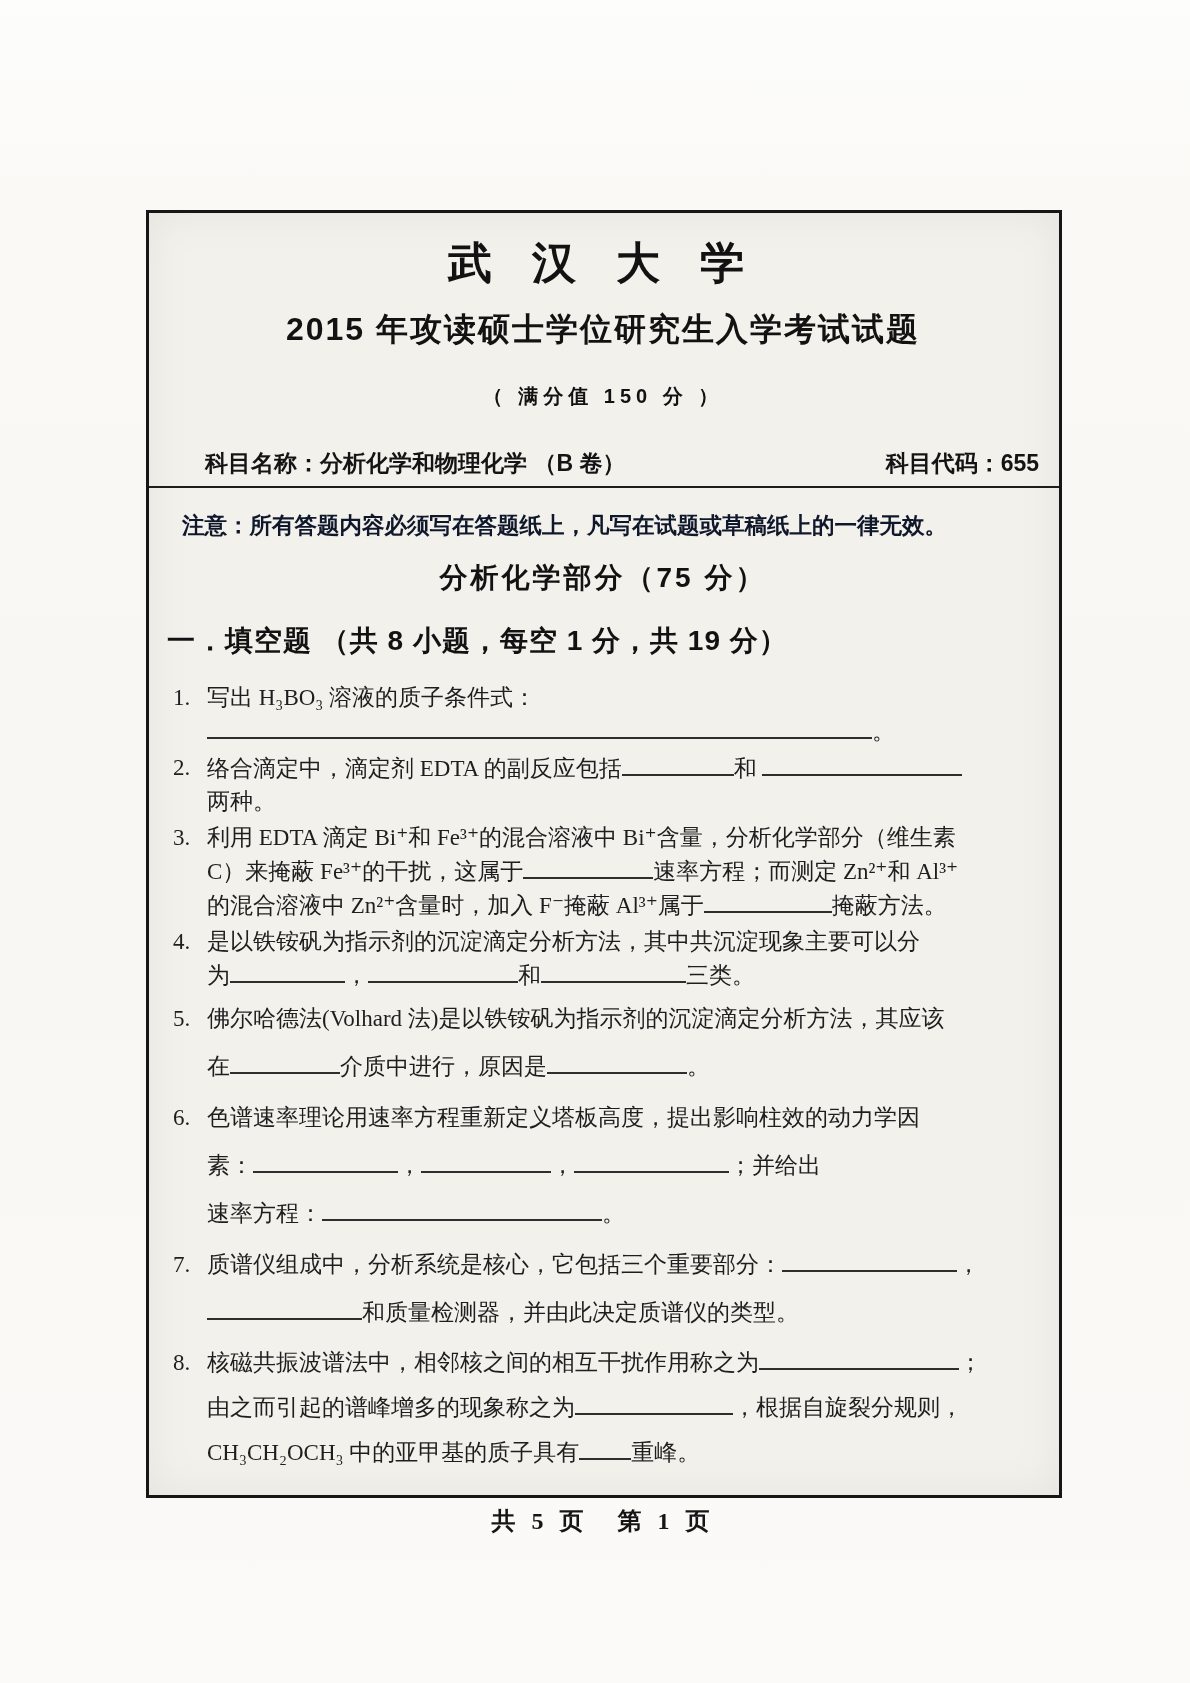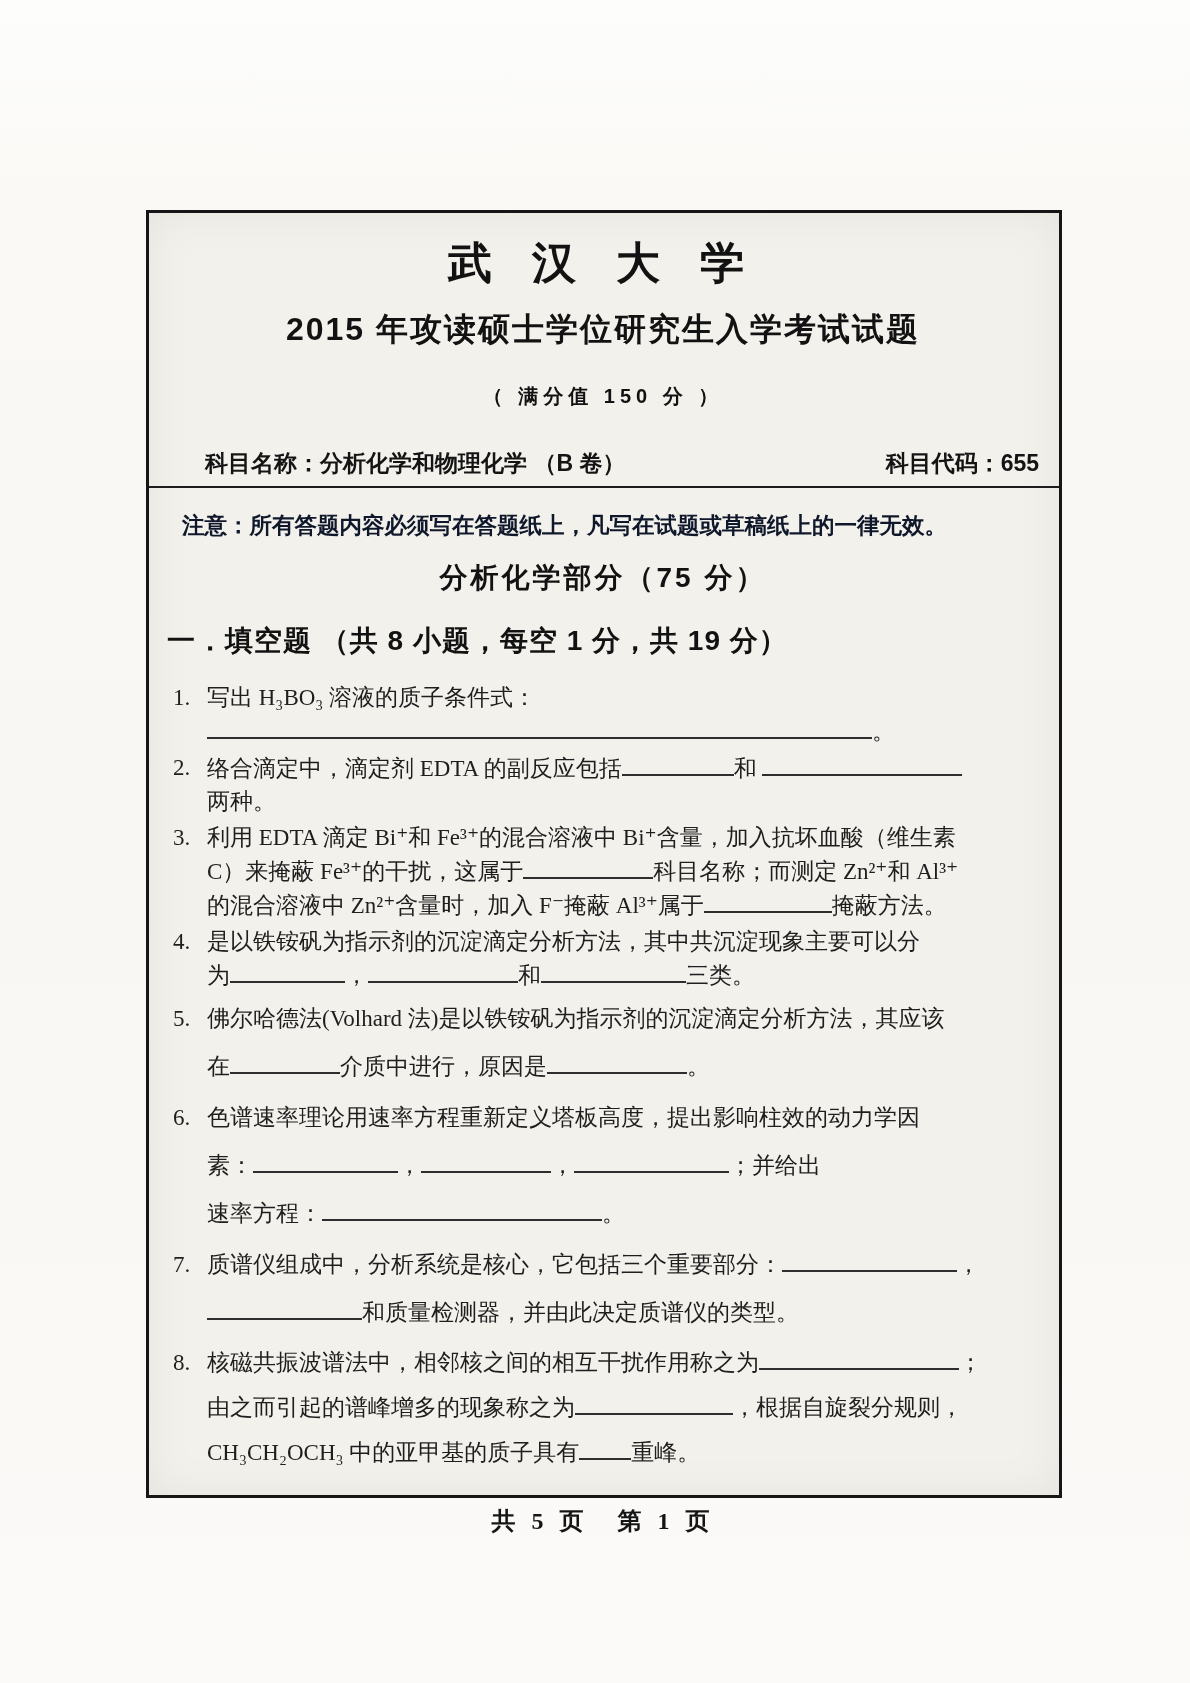--- a/index.html
+++ b/index.html
@@ -146,21 +146,21 @@
         <span class="q-body"><span>写出 H₃BO₃ 溶液的质子条件式：</span><br><span class="blank" style="width: 665px;"></span><span>。</span></span>
       </div>
 
       <div class="q tight">
         <span class="q-num">2.</span>
         <span class="q-body"><span>络合滴定中，滴定剂 EDTA 的副反应包括</span><span class="blank" style="width: 112px;"></span><span>和 </span><span class="blank" style="width: 200px;"></span><br><span>两种。</span></span>
       </div>
 
       <div class="q tight">
         <span class="q-num">3.</span>
-        <span class="q-body"><span>利用 EDTA 滴定 Bi⁺和 Fe³⁺的混合溶液中 Bi⁺含量，加入抗坏血酸（维生素</span><br><span>C）来掩蔽 Fe³⁺的干扰，这属于</span><span class="blank" style="width: 130px;"></span><span>科目名称；而测定 Zn²⁺和 Al³⁺</span><br><span>的混合溶液中 Zn²⁺含量时，加入 F⁻掩蔽 Al³⁺属于</span><span class="blank" style="width: 128px;"></span><span>掩蔽方法。</span></span>
+        <span class="q-body"><span>利用 EDTA 滴定 Bi⁺和 Fe³⁺的混合溶液中 Bi⁺含量，分析化学部分（维生素</span><br><span>C）来掩蔽 Fe³⁺的干扰，这属于</span><span class="blank" style="width: 130px;"></span><span>速率方程；而测定 Zn²⁺和 Al³⁺</span><br><span>的混合溶液中 Zn²⁺含量时，加入 F⁻掩蔽 Al³⁺属于</span><span class="blank" style="width: 128px;"></span><span>掩蔽方法。</span></span>
       </div>
 
       <div class="q tight">
         <span class="q-num">4.</span>
         <span class="q-body"><span>是以铁铵矾为指示剂的沉淀滴定分析方法，其中共沉淀现象主要可以分</span><br><span>为</span><span class="blank" style="width: 115px;"></span><span>，</span><span class="blank" style="width: 150px;"></span><span>和</span><span class="blank" style="width: 145px;"></span><span>三类。</span></span>
       </div>
 
       <div class="q loose">
         <span class="q-num">5.</span>
         <span class="q-body"><span>佛尔哈德法(Volhard 法)是以铁铵矾为指示剂的沉淀滴定分析方法，其应该</span><br><span>在</span><span class="blank" style="width: 110px;"></span><span>介质中进行，原因是</span><span class="blank" style="width: 140px;"></span><span>。</span></span>

